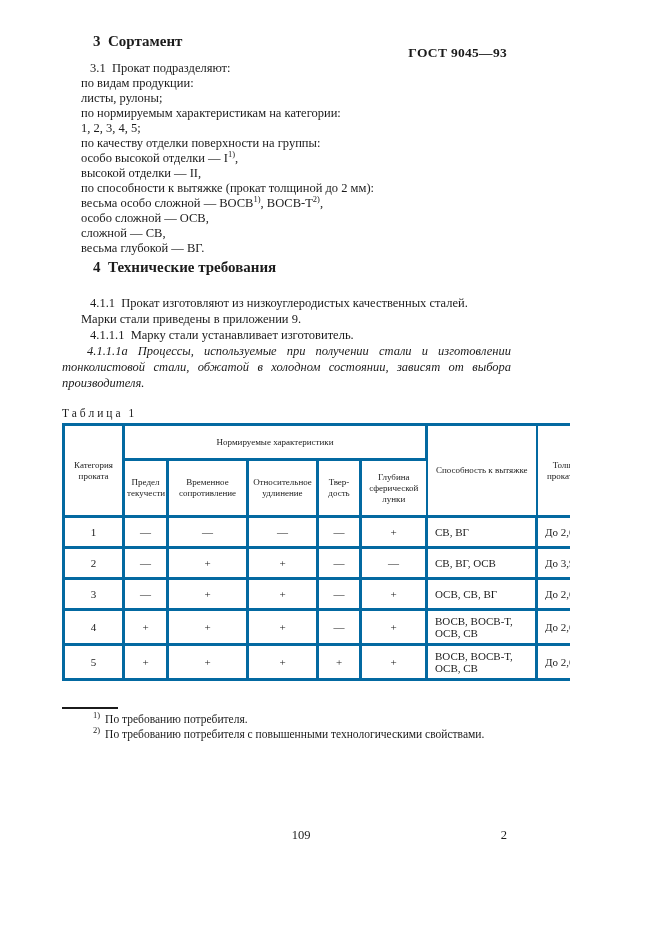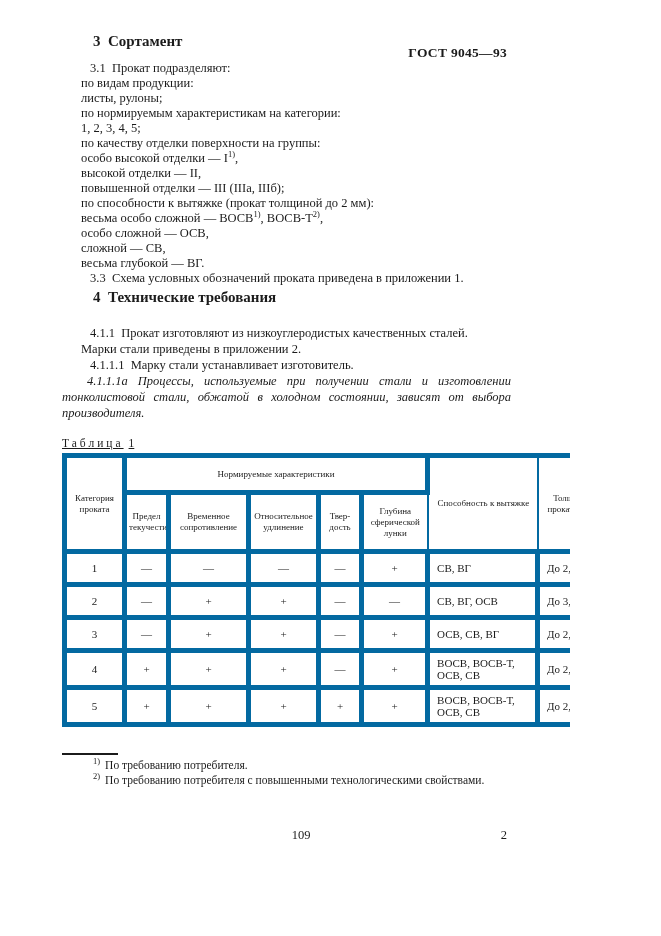--- a/index.html
+++ b/index.html
@@ -19,29 +19,29 @@
   #body4 { margin-top:18px; }
   .line { line-height:15px; white-space:pre-wrap; }
   #body4 .line { line-height:16px; }
   .indent { text-indent:9px; }
   .bold { font-weight:bold; }
   .para-italic {
     font-style:italic; margin-left:-19px; text-indent:25px;
     text-align:justify; line-height:16px;
   }
   sup { font-size:8.5px; line-height:0; }
-  .tbl-caption { margin:16px 0 4px 62px; font-size:11.5px;text-decoration:underline; }
+  .tbl-caption { margin:16px 0 4px 62px; font-size:11.5px; }
   .tbl-caption .word { letter-spacing:3px; }
   .tbl-caption .num { margin-left:5px; }
   table.t1 {
     border-collapse:collapse; table-layout:fixed;
     margin-left:62px; width:540px;
     border:2.5px solid #1b1b1b;
   }
-  .t1 th, .t1 td { border:5px solid #0369a1; font-weight:normal; overflow:hidden; }
+  .t1 th, .t1 td { border:3px solid #0369a1; font-weight:normal; overflow:hidden; }
   .t1 thead th {
     font-size:9px; line-height:11px; text-align:center; vertical-align:middle;
     padding:3px 2px; white-space:pre-line;
   }
   .t1 .group-th { height:26px; }
   .t1 .sub-th { height:48px; }
   .t1 .span-th { height:auto; }
   .t1 tbody td {
     font-size:11px; line-height:12px; text-align:center; vertical-align:middle;
     padding:4px 3px; height:20px;
@@ -72,34 +72,32 @@
 
   <div class="body-text" id="body3">
     <div class="line indent">3.1&nbsp; Прокат подразделяют:</div>
     <div class="line">по видам продукции:</div>
     <div class="line">листы, рулоны;</div>
     <div class="line">по нормируемым характеристикам на категории:</div>
     <div class="line">1, 2, 3, 4, 5;</div>
     <div class="line">по качеству отделки поверхности на группы:</div>
     <div class="line"><span>особо высокой отделки — I</span><sup>1)</sup><span>,</span></div>
     <div class="line">высокой отделки — II,</div>
-    <div class="line">повышенной отделки — III (IIIа, IIIб);</div>
     <div class="line">по способности к вытяжке (прокат толщиной до 2 мм):</div>
     <div class="line"><span>весьма особо сложной — ВОСВ</span><sup>1)</sup><span>, ВОСВ-Т</span><sup>2)</sup><span>,</span></div>
     <div class="line">особо сложной — ОСВ,</div>
     <div class="line">сложной — СВ,</div>
     <div class="line">весьма глубокой — ВГ.</div>
-    <div class="line indent">3.3&nbsp; Схема условных обозначений проката приведена в приложении 1.</div>
   </div>
 
   <h2 class="sec-title" id="sec4-title">4&nbsp; Технические требования</h2>
 
   <div class="body-text" id="body4">
     <div class="line indent">4.1.1&nbsp; Прокат изготовляют из низкоуглеродистых качественных сталей.</div>
-    <div class="line">Марки стали приведены в приложении 2.</div>
+    <div class="line">Марки стали приведены в приложении 9.</div>
     <div class="line indent">4.1.1.1&nbsp; Марку стали устанавливает изготовитель.</div>
     <div class="para-italic">4.1.1.1а Процессы, используемые при получении стали и изготовлении тонколистовой стали, обжатой в холодном состоянии, зависят от выбора производителя.</div>
   </div>
 
   <div class="tbl-caption">
     <span class="word">Таблица</span><span class="num">1</span>
   </div>
 
   <table class="t1">
     <colgroup>

